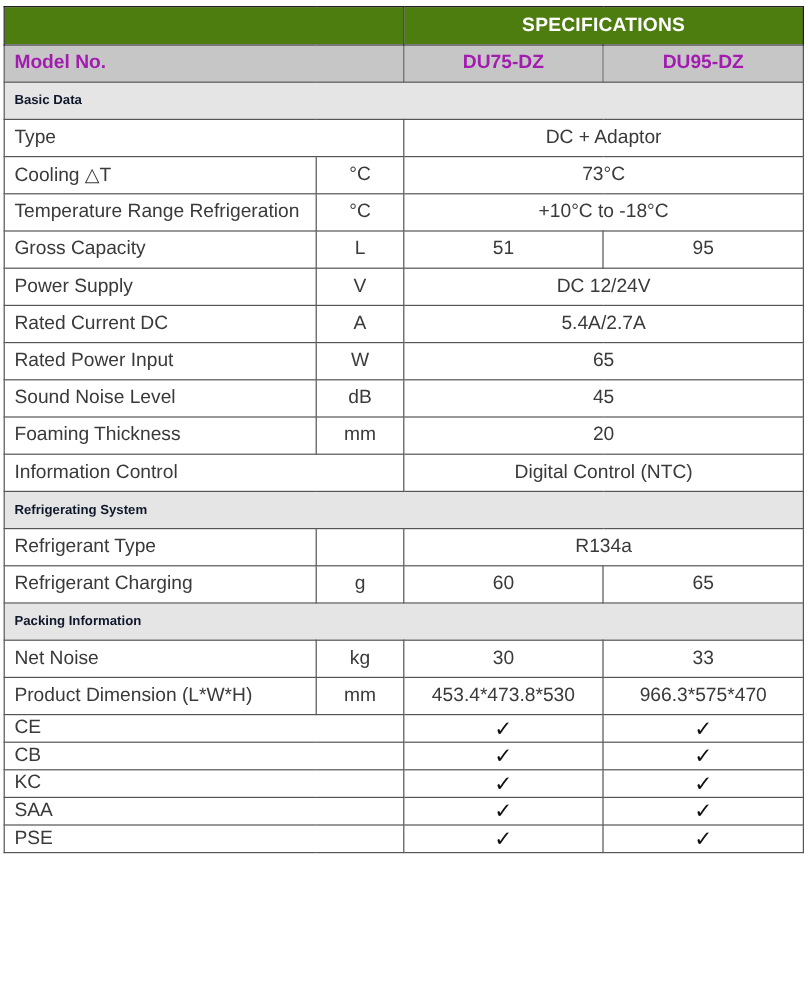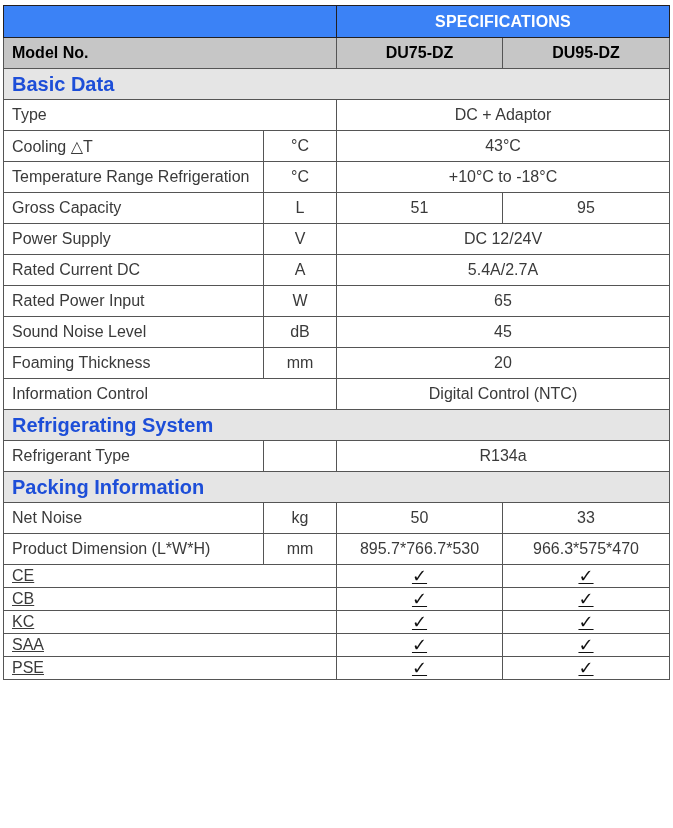--- a/index.html
+++ b/index.html
@@ -3,26 +3,26 @@
 <meta charset="utf-8">
 <style>
   html, body { margin: 0; padding: 0; background: #ffffff; }
   body { width: 673px; height: 828px; position: relative; overflow: hidden;
          font-family: "Liberation Sans", "DejaVu Sans", sans-serif; }
   .sheet { position: absolute; left: 3px; top: 5px; width: 666px; }
   table { border-collapse: collapse; width: 666px; table-layout: fixed; }
   td { border: 1.5px solid #555555; padding: 0 8px; height: 31px; box-sizing: border-box;
        font-size: 16px; color: #3a3a3a; font-weight: 300; white-space: nowrap; overflow: hidden; }
   td.c { text-align: center; }
-  tr.top td { background: #3b82f6; color: #ffffff; font-weight: 700; font-size: 16px; height: 32px;
+  tr.top td { background: #4d7c0f; color: #ffffff; font-weight: 700; font-size: 16px; height: 32px;
               border-color: #231f20; letter-spacing: 0.2px; }
   tr.top td.blank { border-right-color: #231f20; }
-  tr.model td { background: #c6c6c6; color: #000000; font-weight: 700; font-size: 16px; height: 31px; }
-  tr.section td { background: #e5e5e5; color: #1d4ed8; font-weight: 700; font-size: 20px; height: 31px; }
-  tr.cert td { height: 23px; text-decoration: underline; }
+  tr.model td { background: #c6c6c6; color: #a21caf; font-weight: 700; font-size: 16px; height: 31px; }
+  tr.section td { background: #e5e5e5; color: #0f172a; font-weight: 700; font-size: 11px; height: 31px; }
+  tr.cert td { height: 23px; }
   .check { font-size: 18px; color: #111111; font-weight: 700; }
   col.c1 { width: 260px; }
   col.c2 { width: 73px; }
   col.c3 { width: 166px; }
   col.c4 { width: 167px; }
 </style>
 </head>
 <body>
 
 <div class="sheet">
@@ -47,21 +47,21 @@
     <tr class="section">
       <td colspan="4">Basic Data</td>
     </tr>
     <tr>
       <td colspan="2">Type</td>
       <td colspan="2" class="c">DC + Adaptor</td>
     </tr>
     <tr>
       <td>Cooling △T</td>
       <td class="c">°C</td>
-      <td colspan="2" class="c">43°C</td>
+      <td colspan="2" class="c">73°C</td>
     </tr>
     <tr>
       <td>Temperature Range Refrigeration</td>
       <td class="c">°C</td>
       <td colspan="2" class="c">+10°C to -18°C</td>
     </tr>
     <tr>
       <td>Gross Capacity</td>
       <td class="c">L</td>
       <td class="c">51</td>
@@ -98,34 +98,40 @@
     </tr>
 
     <tr class="section">
       <td colspan="4">Refrigerating System</td>
     </tr>
     <tr>
       <td>Refrigerant Type</td>
       <td class="c"></td>
       <td colspan="2" class="c">R134a</td>
     </tr>
+    <tr>
+      <td>Refrigerant Charging</td>
+      <td class="c">g</td>
+      <td class="c">60</td>
+      <td class="c">65</td>
+    </tr>
 
     <tr class="section">
       <td colspan="4">Packing Information</td>
     </tr>
     <tr>
       <td>Net Noise</td>
       <td class="c">kg</td>
-      <td class="c">50</td>
+      <td class="c">30</td>
       <td class="c">33</td>
     </tr>
     <tr>
       <td>Product Dimension (L*W*H)</td>
       <td class="c">mm</td>
-      <td class="c">895.7*766.7*530</td>
+      <td class="c">453.4*473.8*530</td>
       <td class="c">966.3*575*470</td>
     </tr>
 
     <tr class="cert">
       <td colspan="2">CE</td>
       <td class="c check">✓</td>
       <td class="c check">✓</td>
     </tr>
     <tr class="cert">
       <td colspan="2">CB</td>

